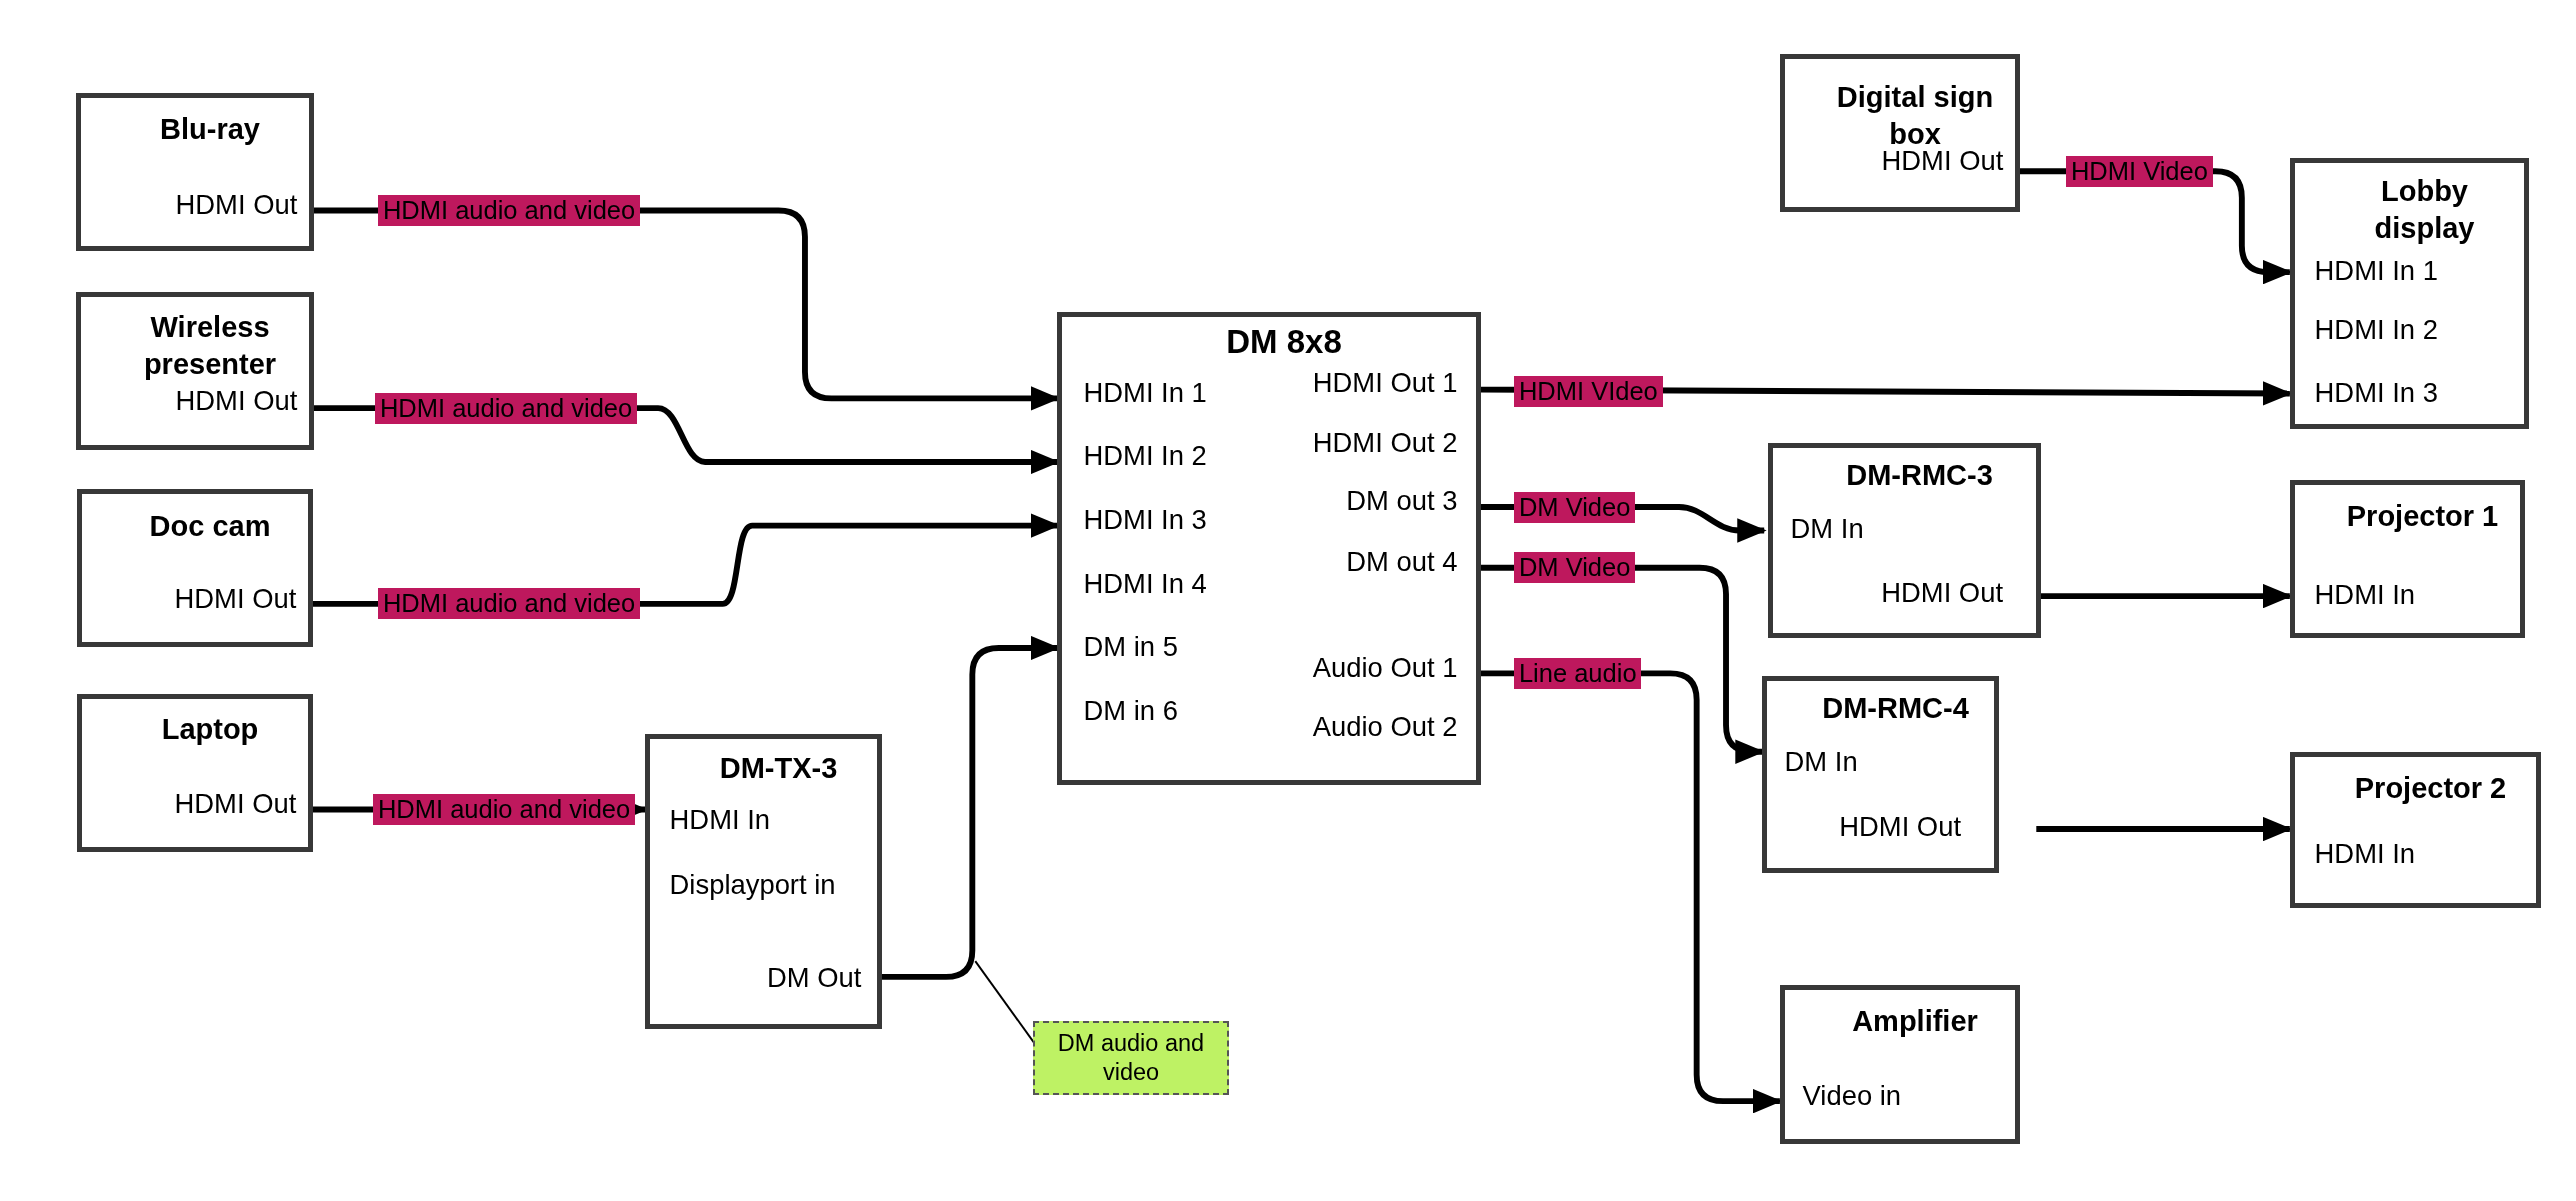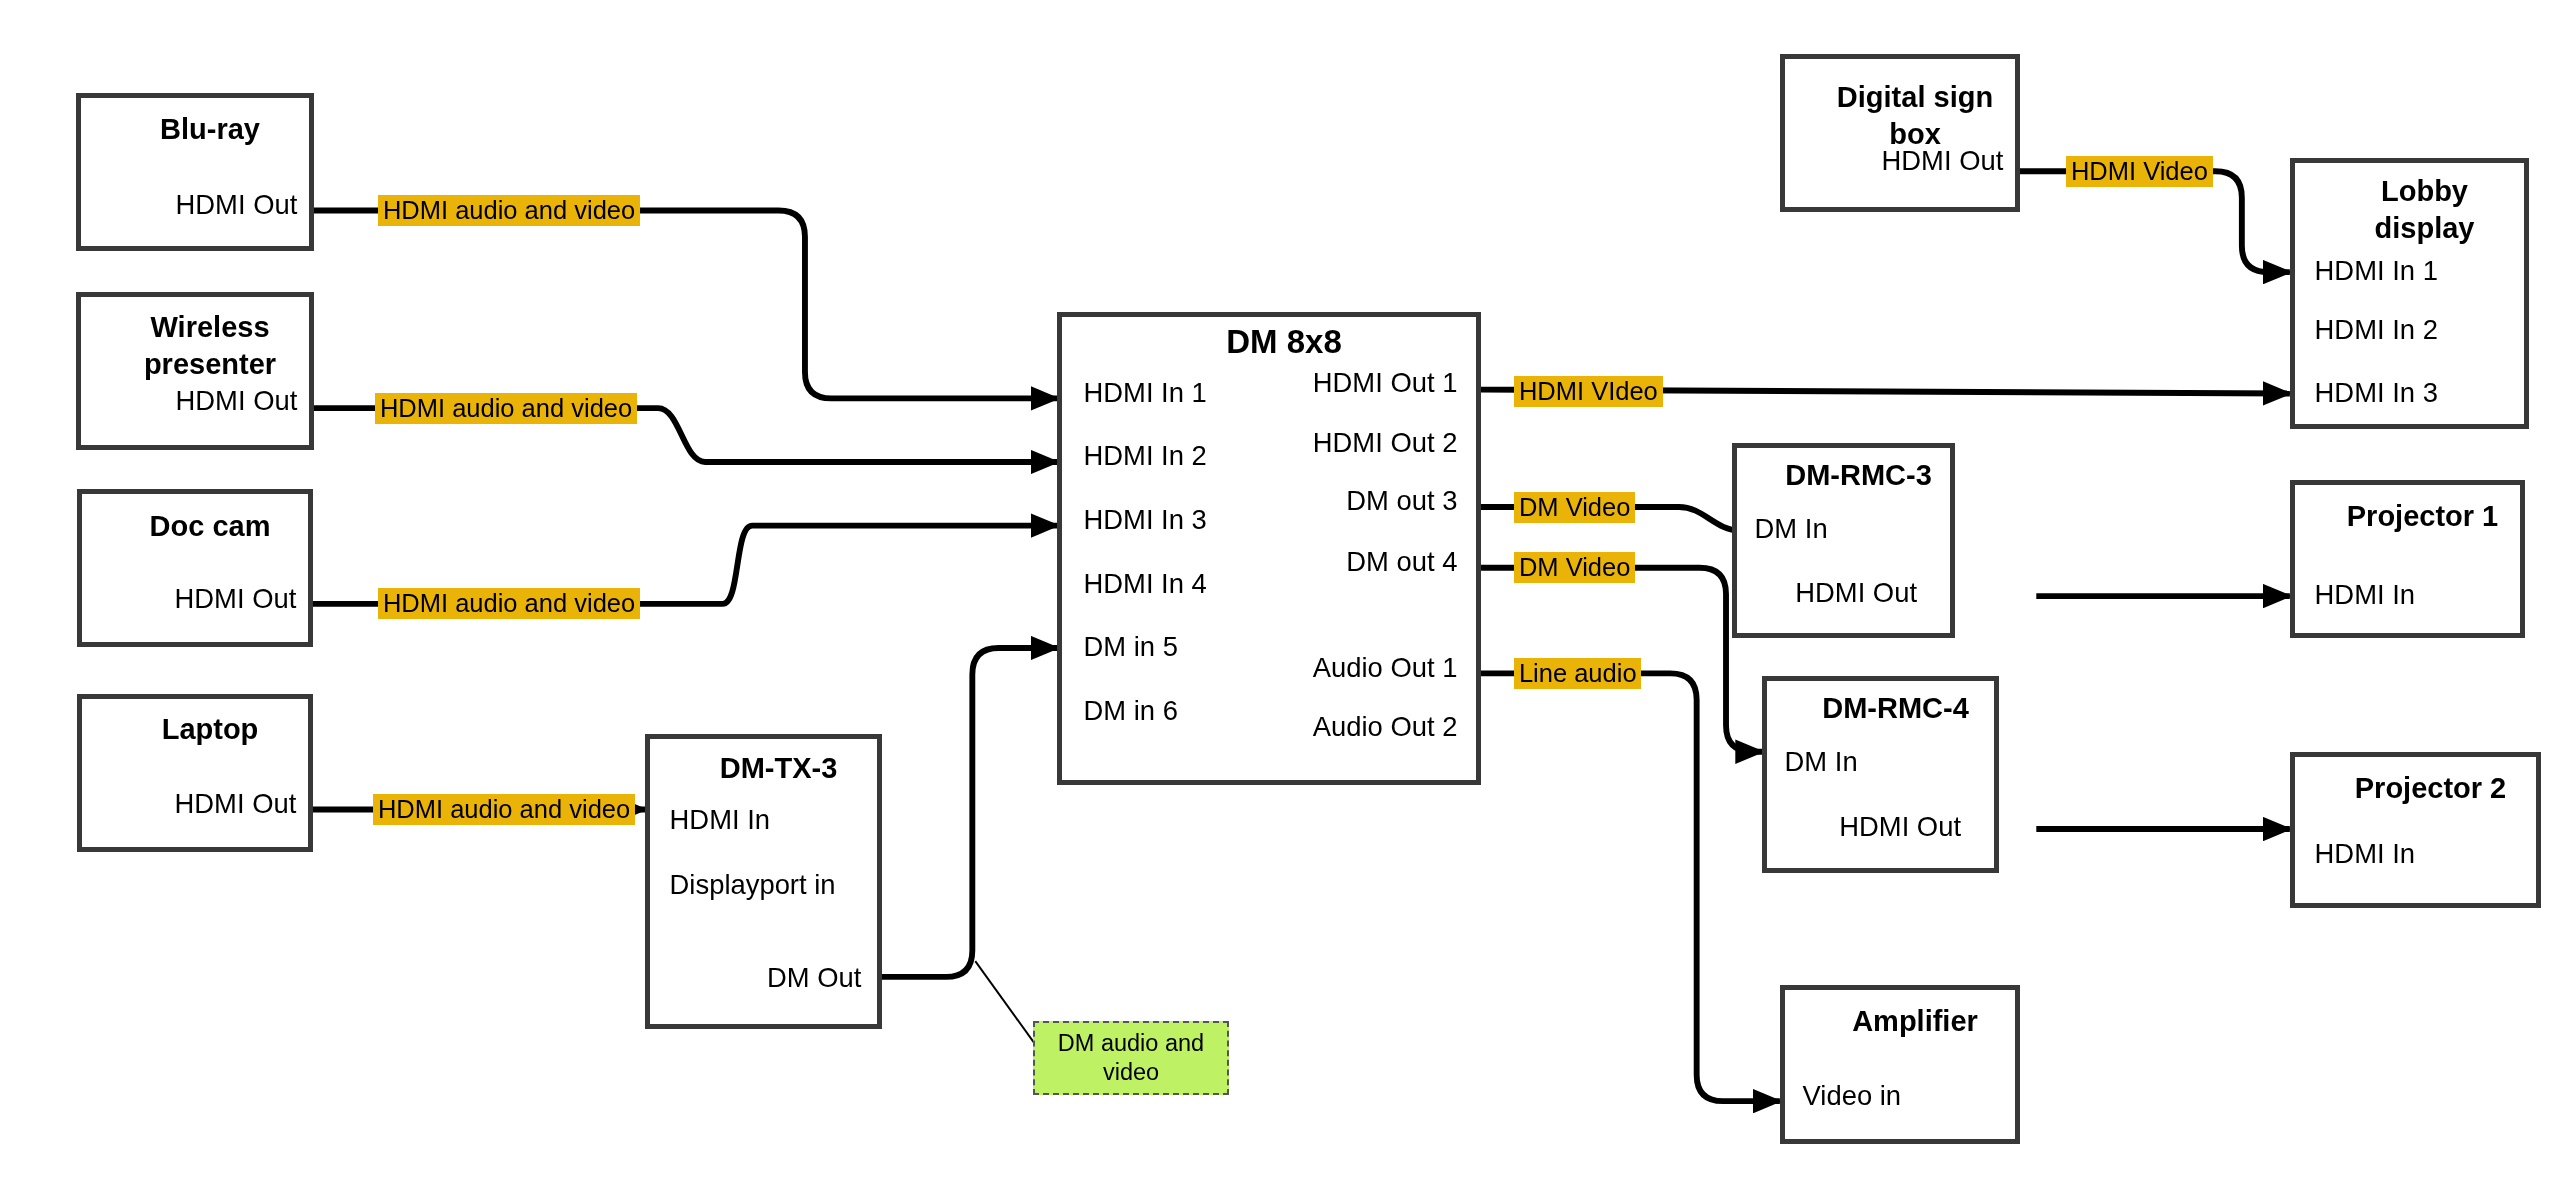--- a/index.html
+++ b/index.html
@@ -16,21 +16,21 @@
     position:absolute;left:0;right:0;text-align:center;
     font-weight:bold;font-size:29px;line-height:37px;white-space:nowrap;padding-left:30px;
   }
   .title span{display:block;}
   .title.big{font-size:33px;line-height:39px;}
   .port{
     position:absolute;font-size:27.4px;line-height:31px;white-space:nowrap;
   }
   .clabel{
     position:absolute;font-size:25.5px;line-height:31px;white-space:nowrap;
-    background:#eab308;padding:0 4.9px;
+    background:#be185d;padding:0 4.9px;
   }
   .callout{
     position:absolute;border:2px dashed #555;background:#bef264;
     text-align:center;font-size:23.5px;line-height:29px;padding-top:5.9px;
     box-sizing:border-box;
   }
   .callout span{display:block;}
 </style>
 </head>
 <body>
@@ -127,21 +127,21 @@
   <div class="node" style="left:2290px;top:158px;width:239px;height:271px;">
     <div class="title" style="top:9.8px">
       <span>Lobby</span>
       <span>display</span>
     </div>
     <span class="port" style="left:19.6px;top:92px">HDMI In 1</span>
     <span class="port" style="left:19.6px;top:151px">HDMI In 2</span>
     <span class="port" style="left:19.6px;top:214px">HDMI In 3</span>
   </div>
 
-  <div class="node" style="left:1732px;top:443px;width:223px;height:195px;">
+  <div class="node" style="left:1768px;top:443px;width:273px;height:195px;">
     <div class="title" style="top:8.8px">
       <span>DM-RMC-3</span>
     </div>
     <span class="port" style="left:17.6px;top:65px">DM In</span>
     <span class="port" style="right:33px;top:129px">HDMI Out</span>
   </div>
 
   <div class="node" style="left:1762px;top:676px;width:237px;height:197px;">
     <div class="title" style="top:8.8px">
       <span>DM-RMC-4</span>

